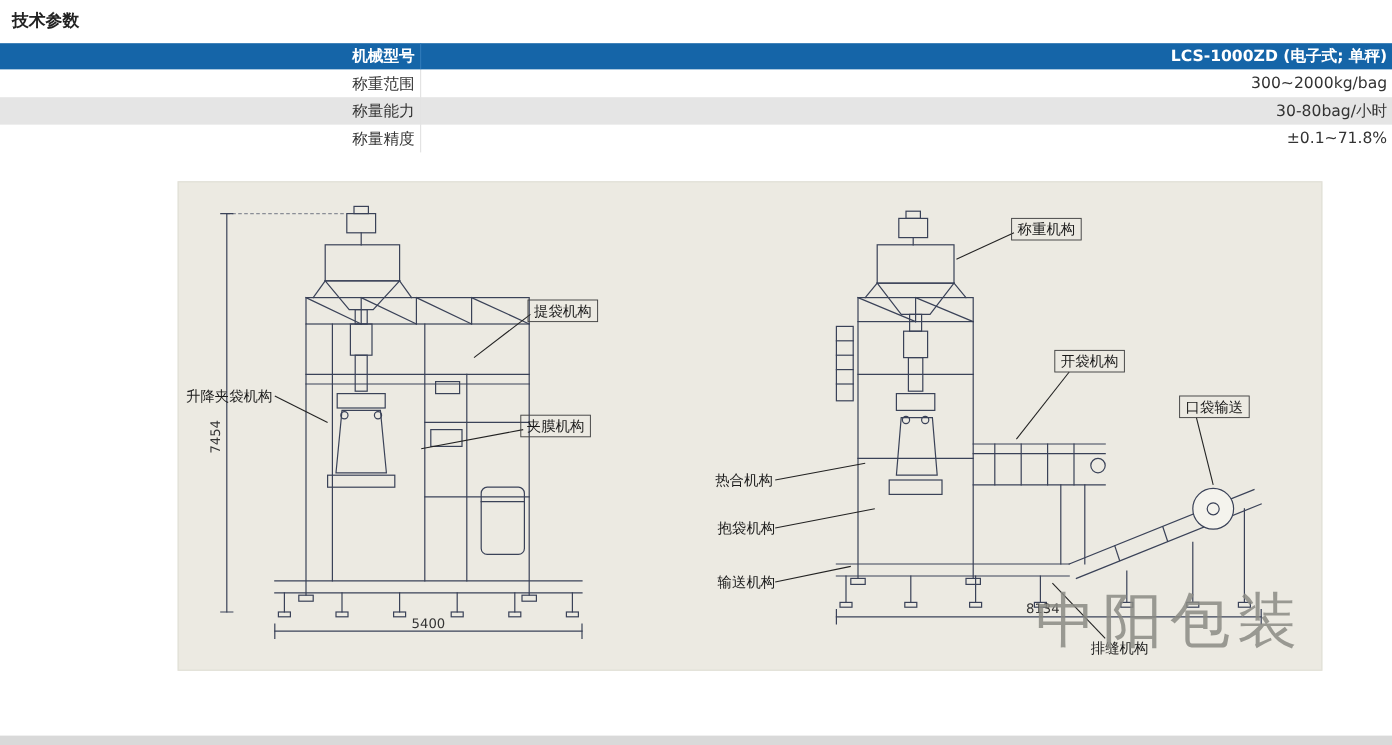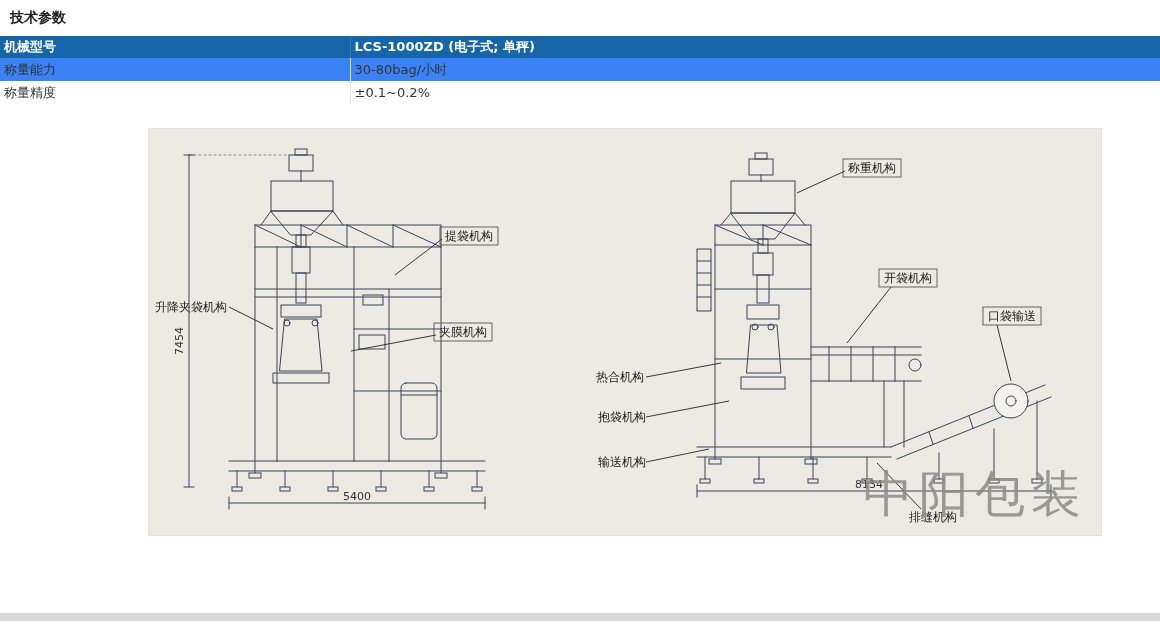--- a/index.html
+++ b/index.html
@@ -9,45 +9,44 @@
     font-family:"DejaVu Sans","Liberation Sans",sans-serif;
     position:relative;
     overflow:hidden;
   }
   .page-title {
     font-size:14px;
     font-weight:bold;
     color:#222;
     padding:9px 0 9px 10px;
     line-height:18px;
-    font-family:Liberation Mono, monospace;
   }
   table.spec-table {
     width:1160px;
     border-collapse:collapse;
     table-layout:fixed;
   }
   table.spec-table td {
     height:23px;
     font-size:13px;
-    text-align:left;
+    text-align:right;
     vertical-align:middle;
     color:#333;
     padding:0 4px;
   }
   td.col-label { width:350px; }
   tr.hdr td {
     background:#1565a8;
     color:#ffffff;
     font-weight:bold;
     height:22px;
   }
   tr.hdr td.col-label { border-right:1px solid #2e79b8; }
   tr.row-a td { background:#ffffff; }
-  tr.row-b td { background:#3b82f6; }
+  tr.row-b td { background:#e5e5e5; }
   tr.row-a td.col-label, tr.row-b td.col-label { border-right:1px solid #e3e3e3; }
 
   .diagram-wrap {
     margin:24px 0 0 148px;
     width:954px;
     height:408px;
     background:#eceae2;
     border:1px solid #e2e0d8;
     position:relative;
   }
@@ -63,27 +62,31 @@
 <body>
 
 <div class="page-title">技术参数</div>
 
 <table class="spec-table">
   <tbody>
       <tr class="hdr">
     <td class="col-label">机械型号</td>
     <td>LCS-1000ZD (电子式; 单秤)</td>
   </tr>
+  <tr class="row-a">
+    <td class="col-label">称重范围</td>
+    <td>300~2000kg/bag</td>
+  </tr>
   <tr class="row-b">
     <td class="col-label">称量能力</td>
     <td>30-80bag/小时</td>
   </tr>
   <tr class="row-a">
     <td class="col-label">称量精度</td>
-    <td>±0.1~0.2%</td>
+    <td>±0.1~71.8%</td>
   </tr>
 </tbody>
   </table>
 
 <div class="diagram-wrap">
 <svg width="952" height="406" viewBox="0 0 952 406" xmlns="http://www.w3.org/2000/svg">
 
   <g stroke="#3a4258" stroke-width="1" fill="none" stroke-linecap="square">
 
     <line x1="40" y1="26" x2="40" y2="358"></line>

